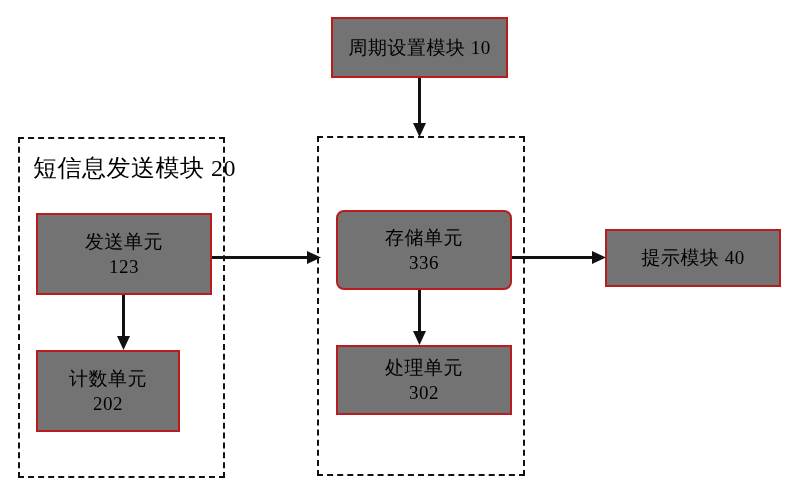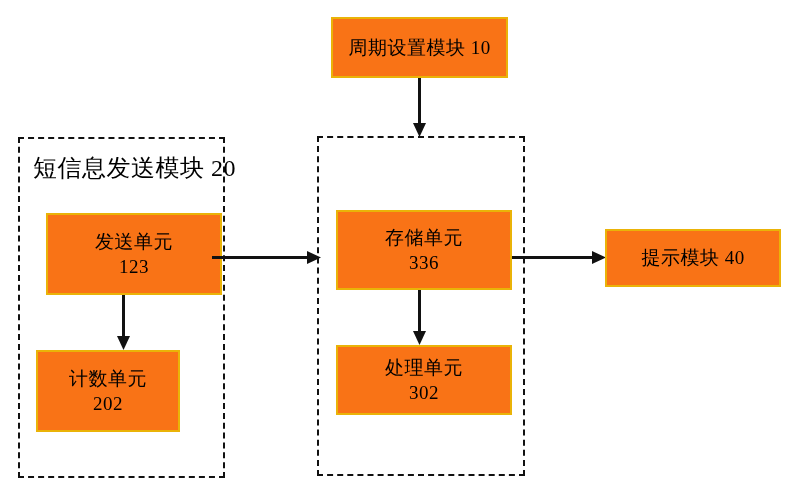--- a/index.html
+++ b/index.html
@@ -14,22 +14,22 @@
   #canvas {
     position: relative;
     width: 800px;
     height: 499px;
     background: #ffffff;
     overflow: hidden;
   }
   .box {
     position: absolute;
     box-sizing: border-box;
-    border: 2px solid #eab308;
-    background: #f97316;
+    border: 2px solid #b91c1c;
+    background: #737373;
     display: flex;
     flex-direction: column;
     align-items: center;
     justify-content: center;
     text-align: center;
     line-height: 1.32;
     font-size: 19px;
     letter-spacing: 0.5px;
   }
   .dashed-group {
@@ -71,21 +71,21 @@
       <line x1="8.5" y1="0" x2="8.5" y2="49" stroke="#111111" stroke-width="3"></line>
       <polygon points="8.5,59 2,45 15,45" fill="#111111"></polygon>
     </svg>
   </div>
 
   <div class="dashed-group" style="left:18px; top:137px; width:207px; height:341px;"></div>
   <div class="group-label" style="left:33px; top:152px;">短信息发送模块 20</div>
 
   <div class="dashed-group" style="left:317px; top:136px; width:208px; height:340px;"></div>
 
-  <div class="box" style="left:46px; top:213px; width:176px; height:82px;">
+  <div class="box" style="left:36px; top:213px; width:176px; height:82px;">
     <span class="line1">发送单元</span>
     <span class="line2">123</span>
   </div>
 
   <div class="box" style="left:36px; top:350px; width:144px; height:82px;">
     <span class="line1">计数单元</span>
     <span class="line2">202</span>
   </div>
 
   <div class="arrow" style="left:115px; top:295px; width:17px; height:56px;">
@@ -95,21 +95,21 @@
     </svg>
   </div>
 
   <div class="arrow" style="left:212px; top:249px; width:110px; height:17px;">
     <svg width="110" height="17" viewBox="0 0 110 17">
       <line x1="0" y1="8.5" x2="99" y2="8.5" stroke="#111111" stroke-width="3"></line>
       <polygon points="109,8.5 95,2 95,15" fill="#111111"></polygon>
     </svg>
   </div>
 
-  <div class="box" style="left:336px; top:210px; width:176px; height:80px;">
+  <div class="box" style="left:336px; top:210px; width:176px; height:80px;border-radius:8px;">
     <span class="line1">存储单元</span>
     <span class="line2">336</span>
   </div>
 
   <div class="box" style="left:336px; top:345px; width:176px; height:70px;">
     <span class="line1">处理单元</span>
     <span class="line2">302</span>
   </div>
 
   <div class="arrow" style="left:411px; top:290px; width:17px; height:56px;">

